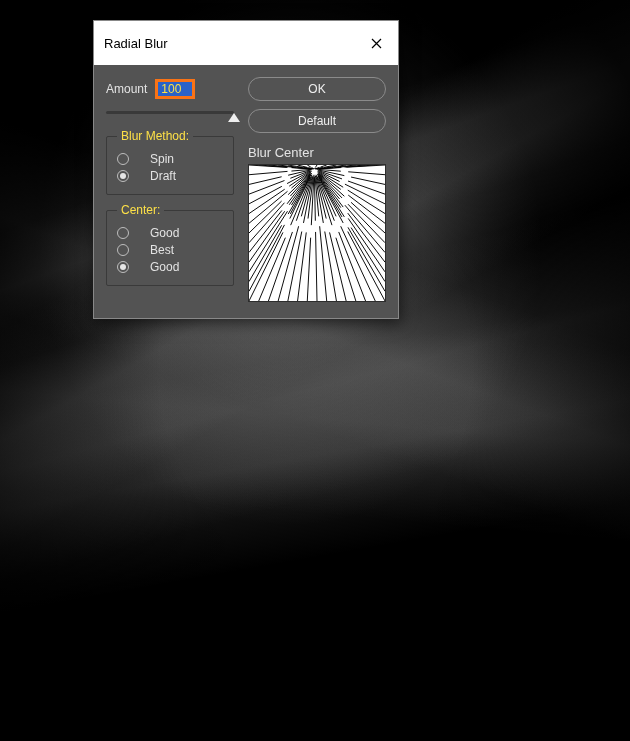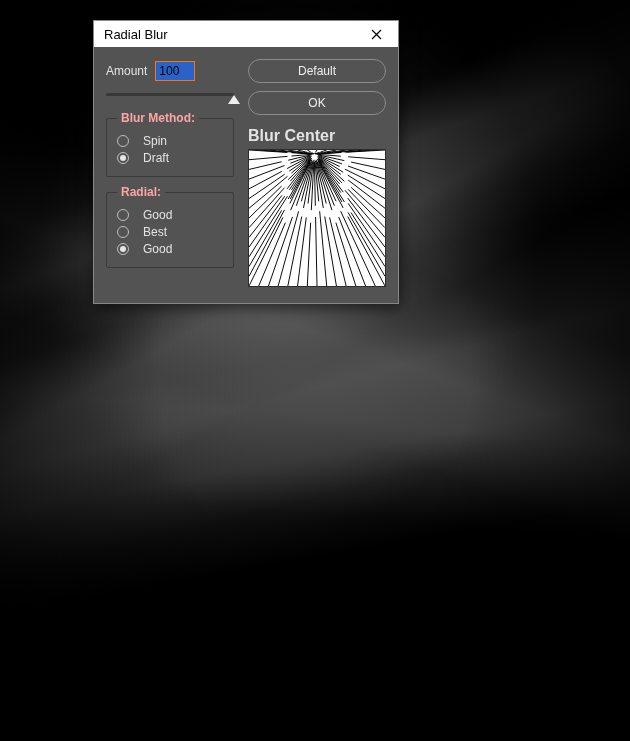--- a/index.html
+++ b/index.html
@@ -31,21 +31,21 @@
 
     .dialog {
       position: absolute;
       left: 93px; top: 20px;
       width: 306px;
       background: #535353;
       border: 1px solid #888;
       box-shadow: 2px 4px 14px rgba(0,0,0,0.6);
     }
     .titlebar {
-      height: 26px;
+      height: 44px;
       background: #fff;
       display: flex; align-items: center;
       padding: 0 2px 0 10px;
       justify-content: space-between;
     }
     .titlebar-title { color: #000; font-size: 13px; }
     .close-btn {
       width: 40px; height: 28px;
       display: flex; align-items: center; justify-content: center;
       cursor: pointer;
@@ -56,21 +56,21 @@
     .right-col { width: 138px; display: flex; flex-direction: column; }
 
     .amount-row { display: flex; align-items: center; gap: 8px; margin-bottom: 6px; margin-top:2px;}
     .amount-label { font-size: 12px; }
     .amount-input {
       width: 40px; height: 20px;
       background: #535353; border: 1px solid #3a3a3a;
       color: #fff; font-size: 12px;
       text-align: left; padding: 1px 3px;
     }
-    .amount-input.sel { background: #2a62c7; color:#000000; border:1px solid #f97316; }
+    .amount-input.sel { background: #2a62c7; color:#fde047; border:3px solid #f97316; }
 
     .slider {
       position: relative;
       height: 16px;
       margin-bottom: 8px;
     }
     .slider-track {
       position:absolute; left:0; right:0; top:6px; height:3px;
       background:#393939; border-radius:2px;
     }
@@ -83,22 +83,22 @@
       top:8px;
       transform:translateX(-50%);
     }
 
     fieldset.box {
       border: 1px solid #3a3a3a;
       border-radius: 2px;
       padding: 6px 10px 8px 10px;
       margin-bottom: 8px;
     }
-    fieldset.box legend { padding: 0 4px; font-size:12px; color:#fca5a5;font-weight:bold;}
-    .radio-row { display:flex; align-items:center; gap:14px; margin: 3px 0; cursor:pointer;}
+    fieldset.box legend { padding: 0 4px; font-size:12px; color:#fde047;}
+    .radio-row { display:flex; align-items:center; gap:21px; margin: 3px 0; cursor:pointer;}
     .radio {
       width:12px; height:12px; border-radius:50%;
       border:1.5px solid #bdbdbd; display:inline-flex;
       align-items:center; justify-content:center;
       background:transparent;
     }
     .radio.checked::after {
       content:""; width:6px; height:6px; border-radius:50%; background:#e6e6e6;
     }
 
@@ -106,21 +106,21 @@
       height: 24px;
       border:1px solid #8b8b8b;
       border-radius: 12px;
       color:#eee; background:transparent;
       display:flex; align-items:center; justify-content:center;
       font-size:12px;
       margin-bottom: 8px;
       cursor:pointer;
     }
 
-    .preview-label { font-size:16px; margin:4px 0 4px 0;font-weight:bold; }
+    .preview-label { font-size:13px; margin:4px 0 4px 0; }
     .preview {
       width: 138px; height: 138px;
       background:#fff;
       border:1px solid #2d2d2d;
     }
   </style>
 </head>
 <body>
 
 <div class="bg"></div>
@@ -153,39 +153,39 @@
           <span class="radio" id="r-spin"></span>
           <span>Spin</span>
         </div>
         <div class="radio-row">
           <span class="radio checked" id="r-zoom"></span>
           <span>Draft</span>
         </div>
       </fieldset>
 
       <fieldset class="box">
-        <legend>Radial:</legend>
+        <legend>Center:</legend>
         <div class="radio-row">
           <span class="radio" id="r-draft"></span>
           <span>Good</span>
         </div>
         <div class="radio-row">
           <span class="radio" id="r-good"></span>
           <span>Best</span>
         </div>
         <div class="radio-row">
           <span class="radio checked" id="r-best"></span>
           <span>Good</span>
         </div>
       </fieldset>
 
     </div>
     <div class="right-col">
+      <div class="btn">OK</div>
       <div class="btn">Default</div>
-      <div class="btn">OK</div>
       <div class="preview-label">Blur Center</div>
       <svg class="preview" viewBox="0 0 100 100" preserveAspectRatio="none" id="preview-svg">
           <line x1="46.08" y1="2.88" x2="31.200000000000003" y2="1.9500000000000002" stroke="#000" stroke-width="0.7"></line>
           <line x1="28.32" y1="1.77" x2="0" y2="0" stroke="#000" stroke-width="0.7"></line>
           <line x1="44.96" y1="9.143333333333334" x2="30" y2="39.375" stroke="#000" stroke-width="0.7"></line>
           <line x1="24.96" y1="49.559999999999995" x2="0" y2="100" stroke="#000" stroke-width="0.7"></line>
           <line x1="45.82095238095238" y1="2.84" x2="31.65714285714286" y2="1.8" stroke="#000" stroke-width="0.7"></line>
           <line x1="27.571428571428577" y1="1.5000000000000002" x2="7.142857142857146" y2="0" stroke="#000" stroke-width="0.7"></line>
           <line x1="46.22952380952381" y1="7.203333333333333" x2="30.635714285714286" y2="44.225" stroke="#000" stroke-width="0.7"></line>
           <line x1="26.754285714285714" y1="53.440000000000005" x2="7.142857142857146" y2="100" stroke="#000" stroke-width="0.7"></line>

